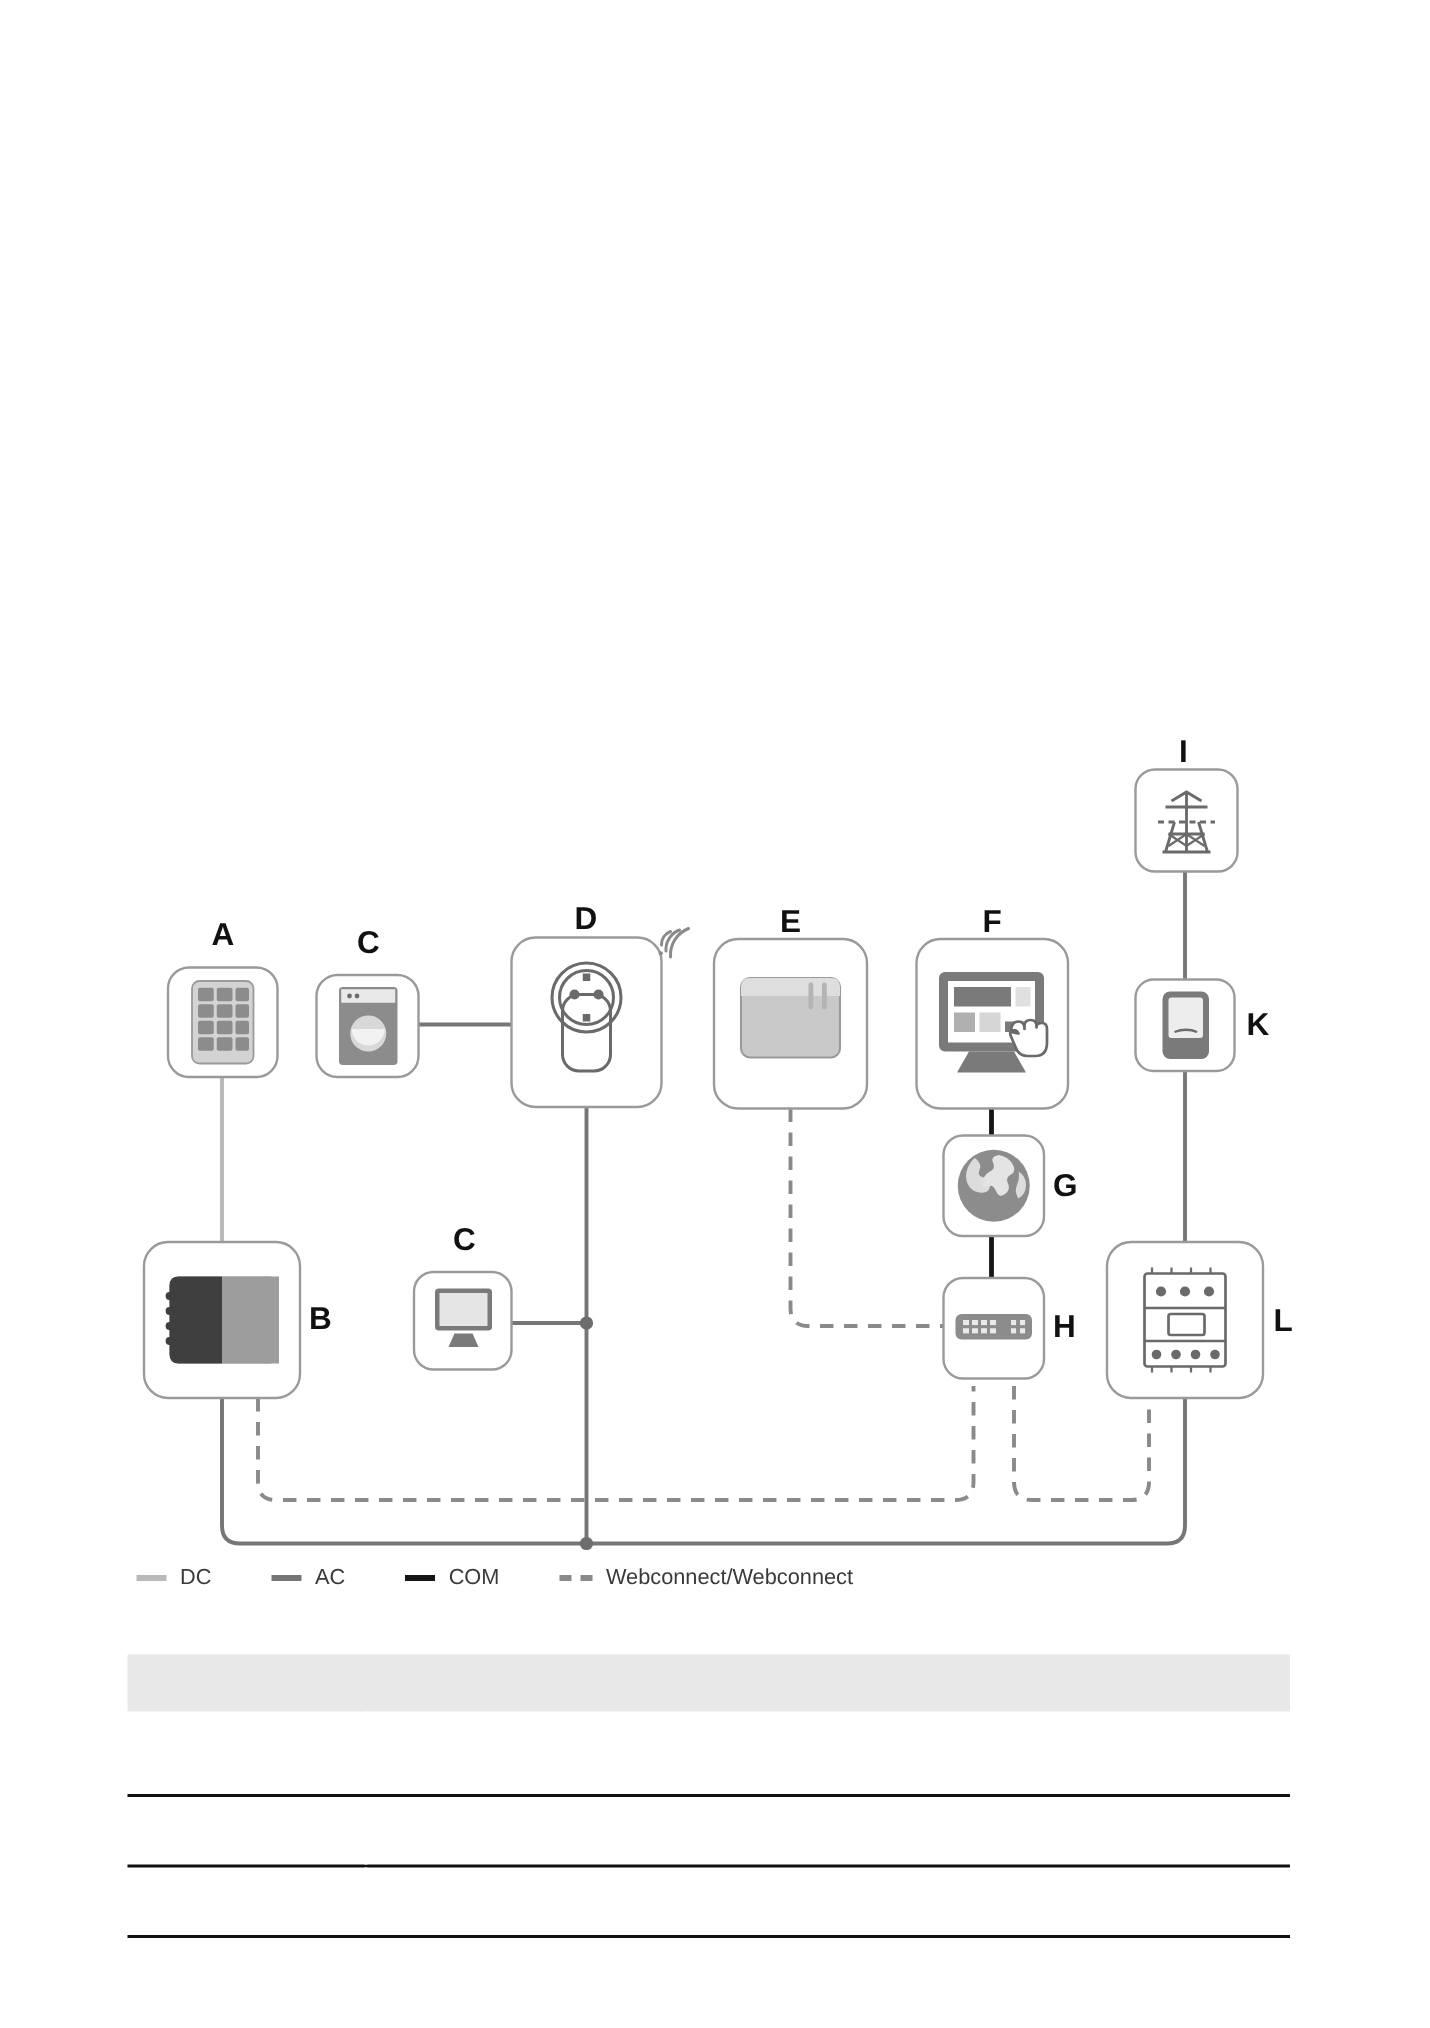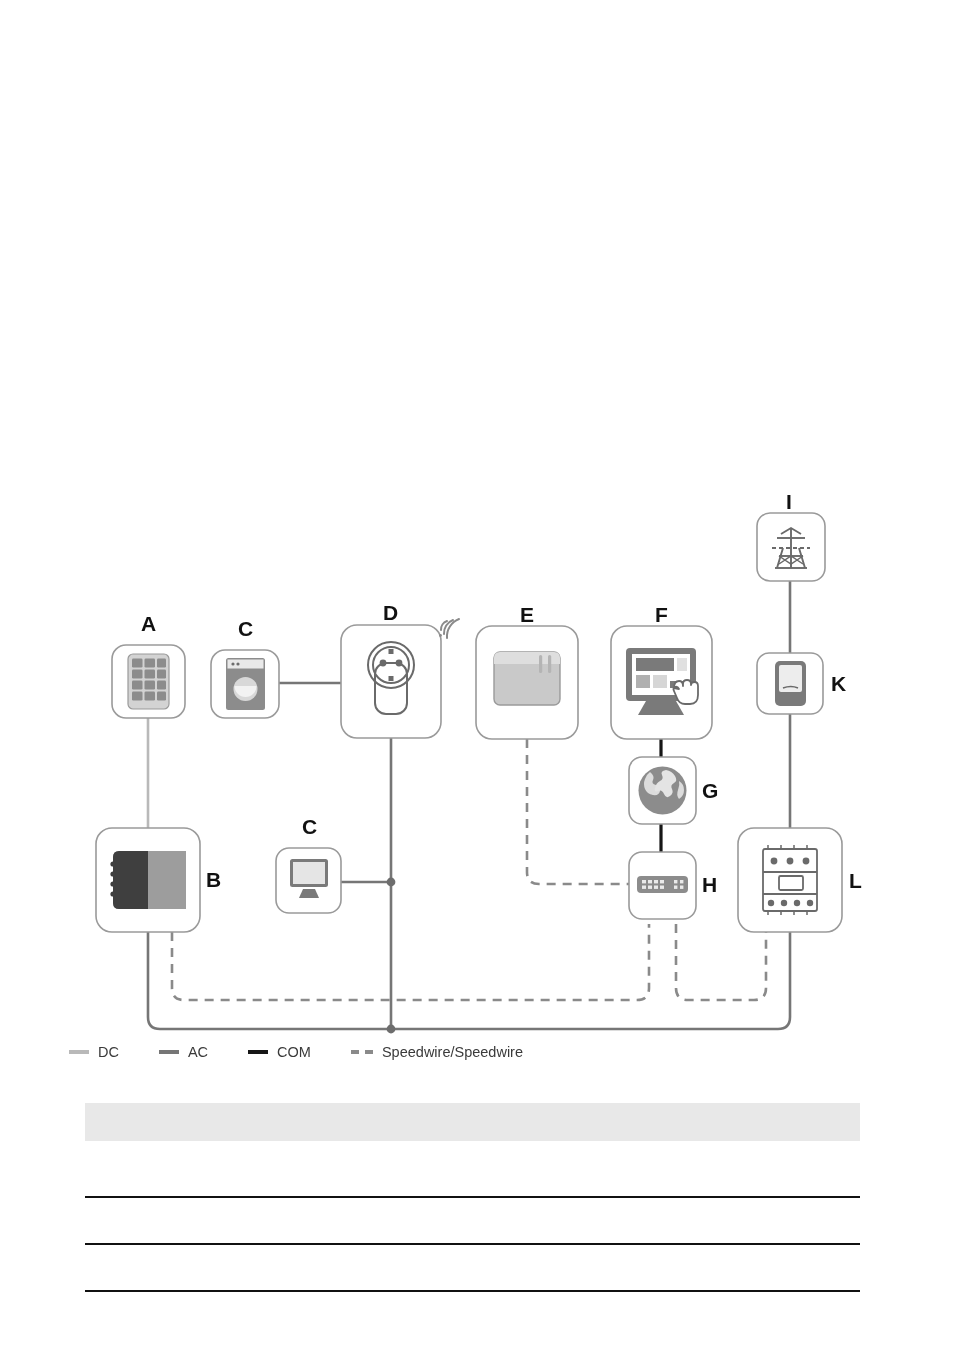--- a/index.html
+++ b/index.html
@@ -8,21 +8,21 @@
     font-family:"Liberation Sans",sans-serif;color:#1a1a1a;
   }
   #page{position:absolute;inset:0;}
   #diagram{position:absolute;left:0;top:0;width:953px;height:1352px;}
   .lbl{
     position:absolute;font-family:"Liberation Sans",sans-serif;
     font-weight:bold;font-size:21px;color:#111;line-height:1;
     white-space:nowrap;
   }
   .legend{
-    position:absolute;left:69px;top:1038px;width:800px;height:28px;
+    position:absolute;left:91px;top:1038px;width:800px;height:28px;
     display:flex;align-items:center;
   }
   .lg-item{display:flex;align-items:center;margin-right:40px;}
   .lg-swatch{display:inline-block;width:20px;height:0;margin-right:9px;}
   .lg-dc{border-top:4px solid #b9b9b9;}
   .lg-ac{border-top:4px solid #767676;}
   .lg-com{border-top:4px solid #161616;}
   .lg-sw{border-top:4px dashed #8a8a8a;width:22px;}
   .lg-text{font-size:14.5px;color:#3a3a3a;font-family:"Liberation Sans",sans-serif;}
   .tbl{position:absolute;left:85px;top:1103px;width:775px;}
@@ -303,21 +303,21 @@
     <div class="lg-item">
       <span class="lg-swatch lg-ac"></span>
       <span class="lg-text">AC</span>
     </div>
     <div class="lg-item">
       <span class="lg-swatch lg-com"></span>
       <span class="lg-text">COM</span>
     </div>
     <div class="lg-item">
       <span class="lg-swatch lg-sw"></span>
-      <span class="lg-text">Speedwire/Speedwire</span>
+      <span class="lg-text">Webconnect/Webconnect</span>
     </div>
   </div>
 
   <div class="tbl">
     <div class="tbl-head">
       <span></span>
     </div>
     <div class="tbl-row tbl-r1">
       <div class="tbl-div"></div>
       <div class="tbl-cell"></div>

